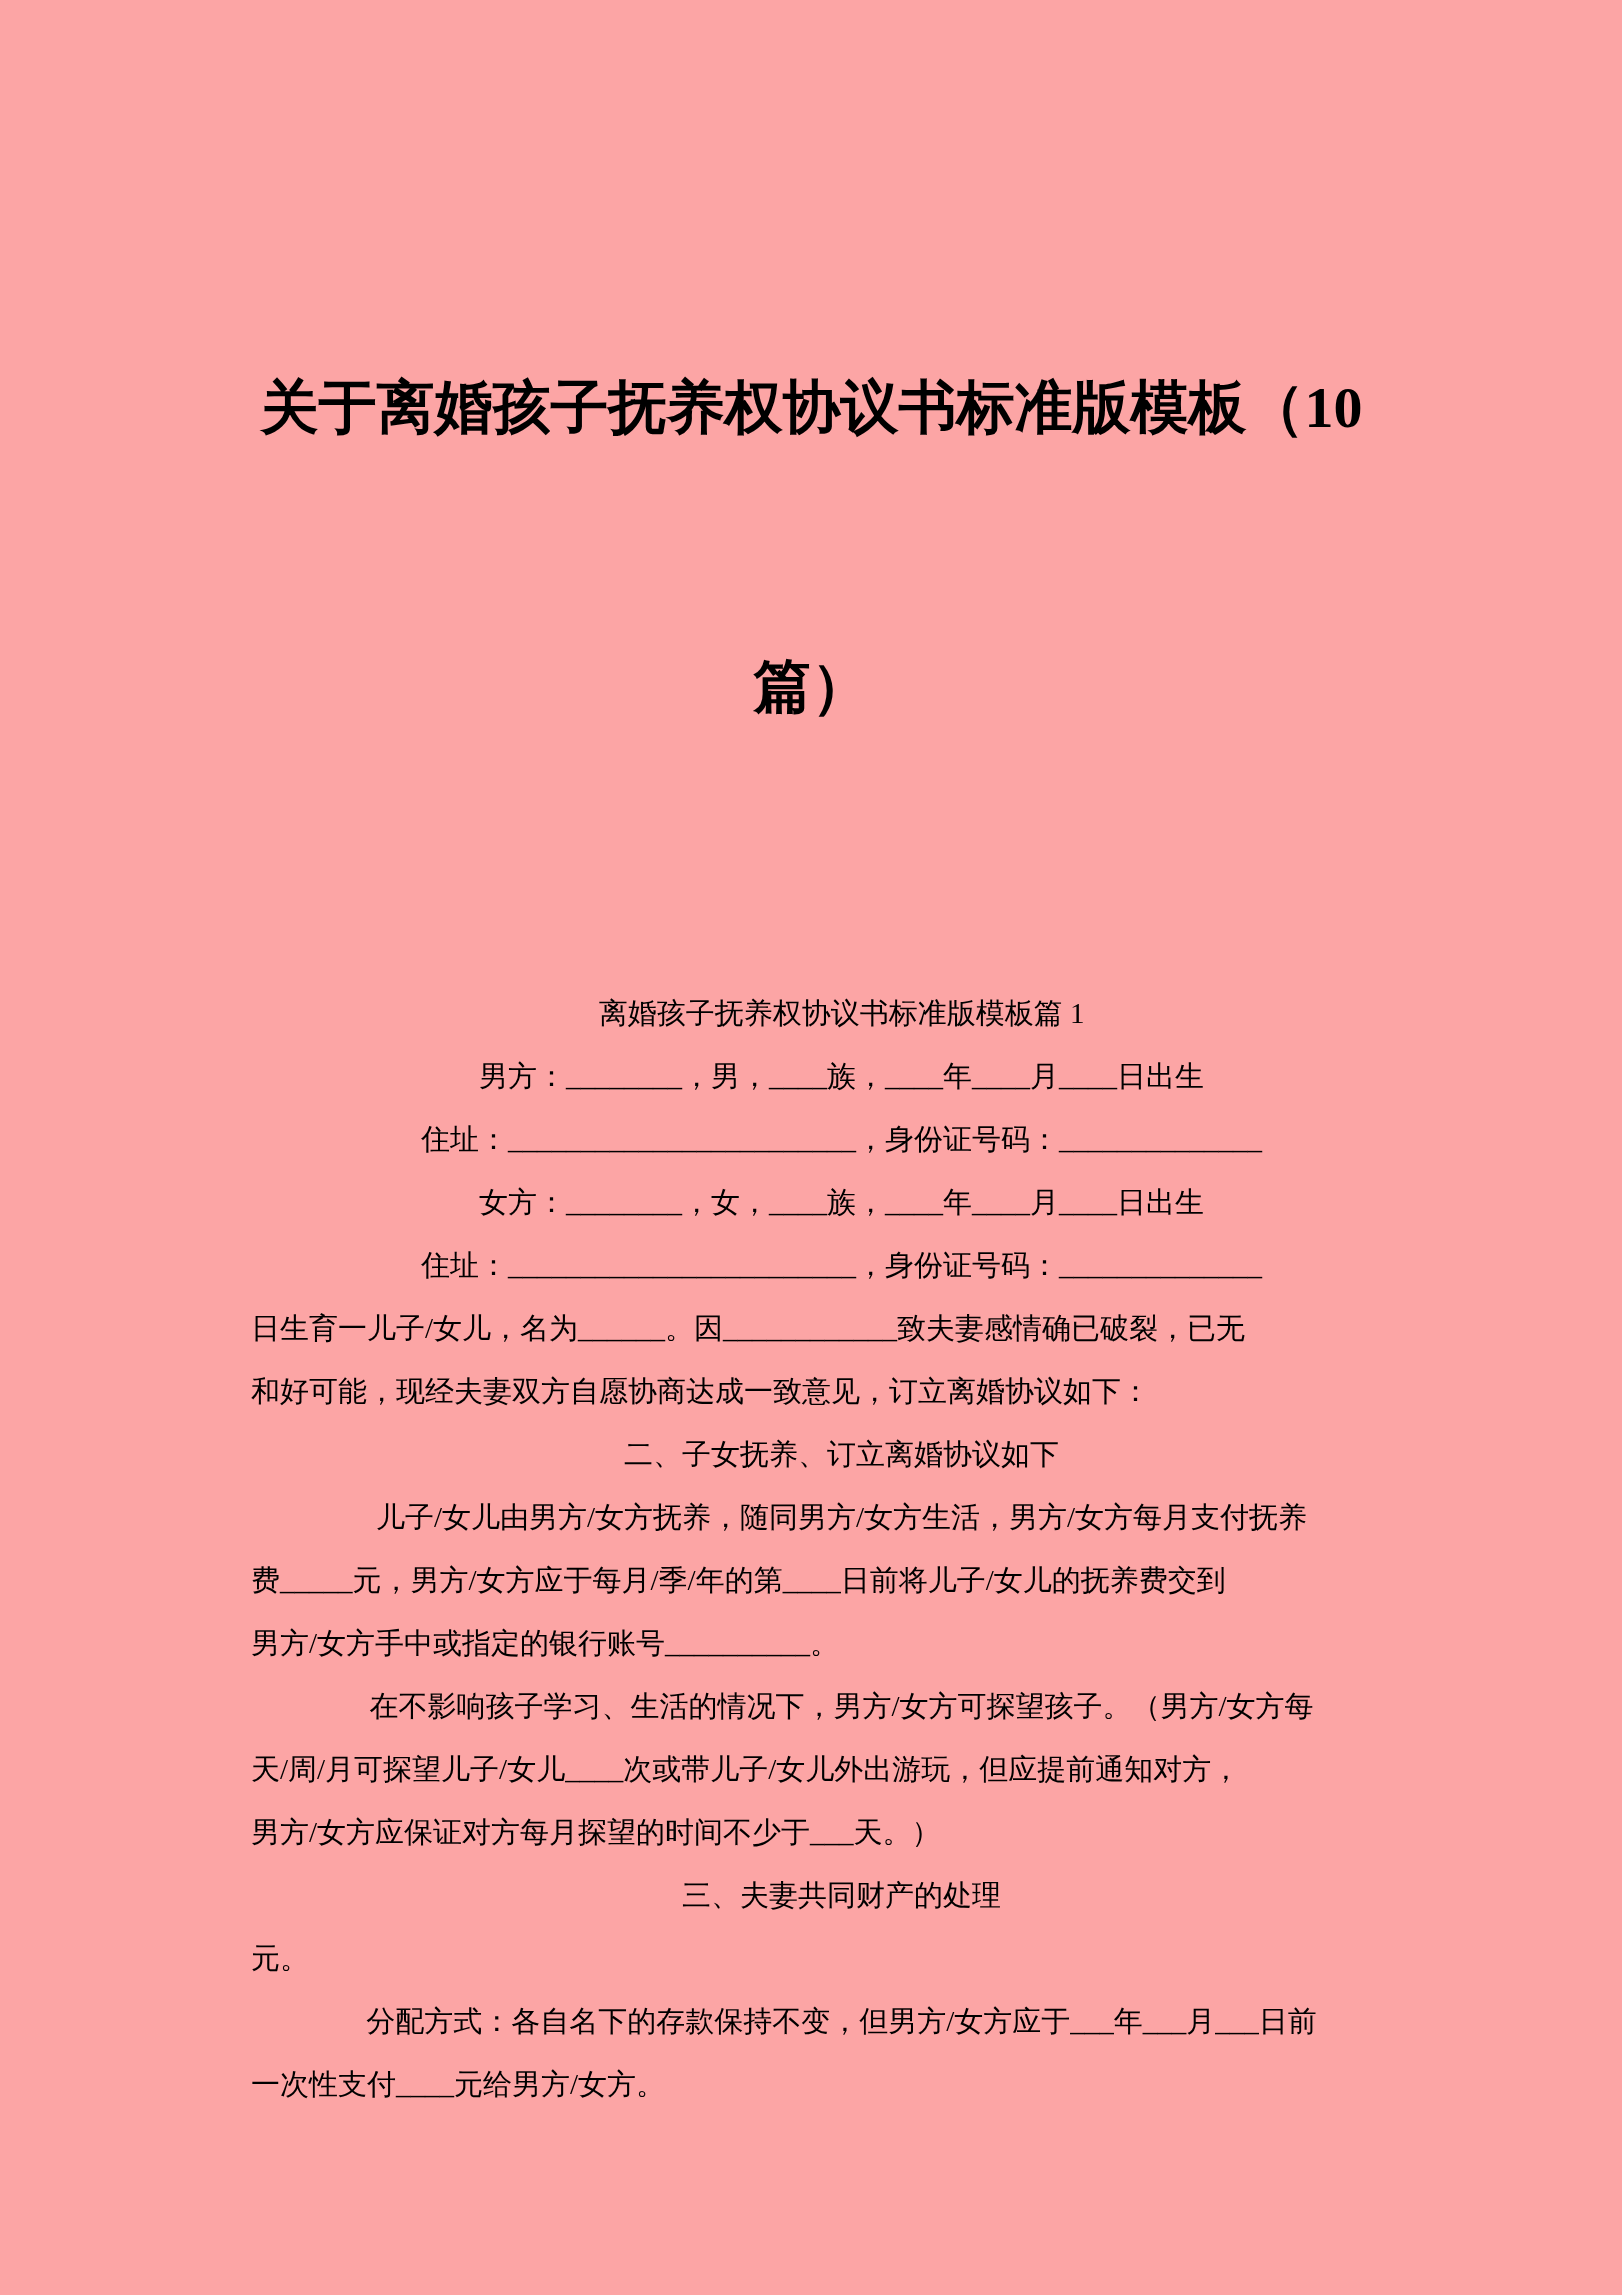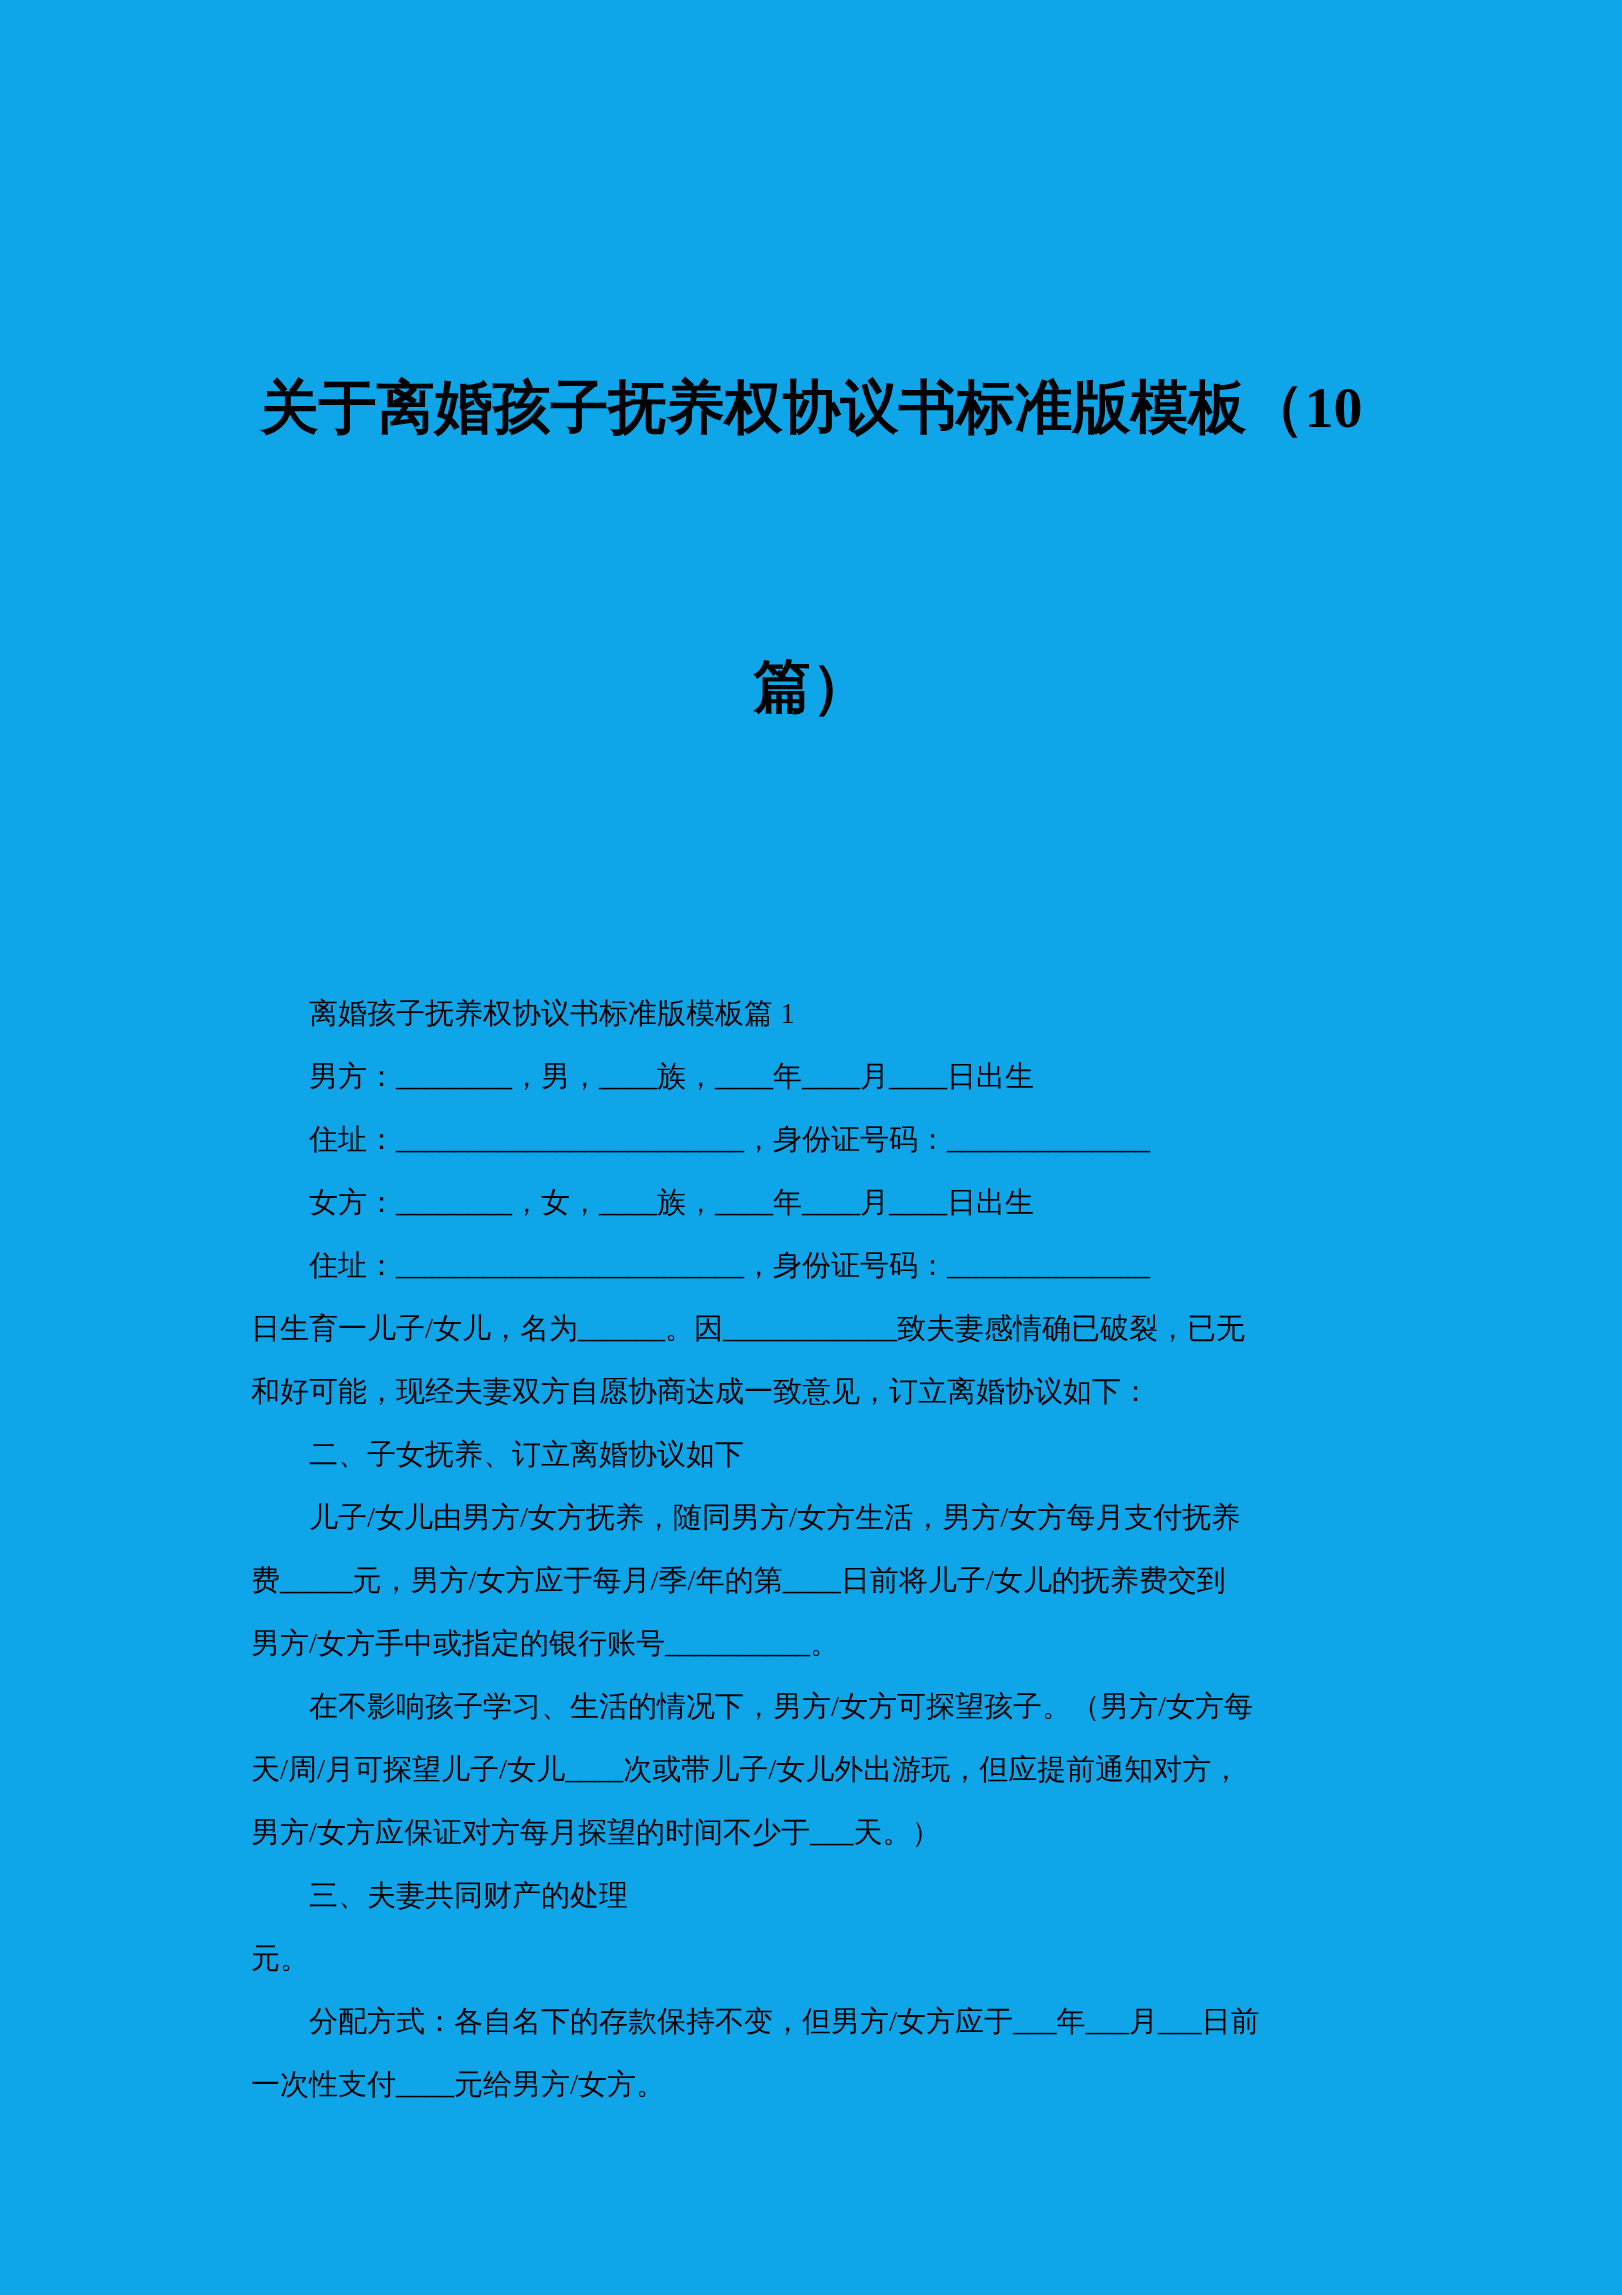--- a/index.html
+++ b/index.html
@@ -4,21 +4,21 @@
 <style>
   html, body {
     margin: 0;
     padding: 0;
     background: #fcfcfa;
   }
   .page {
     position: relative;
     width: 1623px;
     height: 2295px;
-    background: #0ea5e9;
+    background: #fca5a5;
     color: #000;
     font-family: "Liberation Serif", "DejaVu Serif", serif;
     overflow: hidden;
   }
   .doc-title {
     margin-top: 175px;
     padding: 0 118px;
     text-align: center;
     font-size: 58px;
     font-weight: bold;
@@ -30,20 +30,21 @@
     padding: 0 249px 0 251px;
     font-size: 29px;
   }
   .doc-line {
     line-height: 63px;
     height: 63px;
     white-space: pre;
   }
   .doc-line.indent {
     padding-left: 58px; 
+    text-align: center;
   }
 </style>
 </head>
 <body>
 
 <div class="page">
   <div class="doc-title">
     <div>关于离婚孩子抚养权协议书标准版模板（10</div>
     <div>篇）</div>
   </div>

